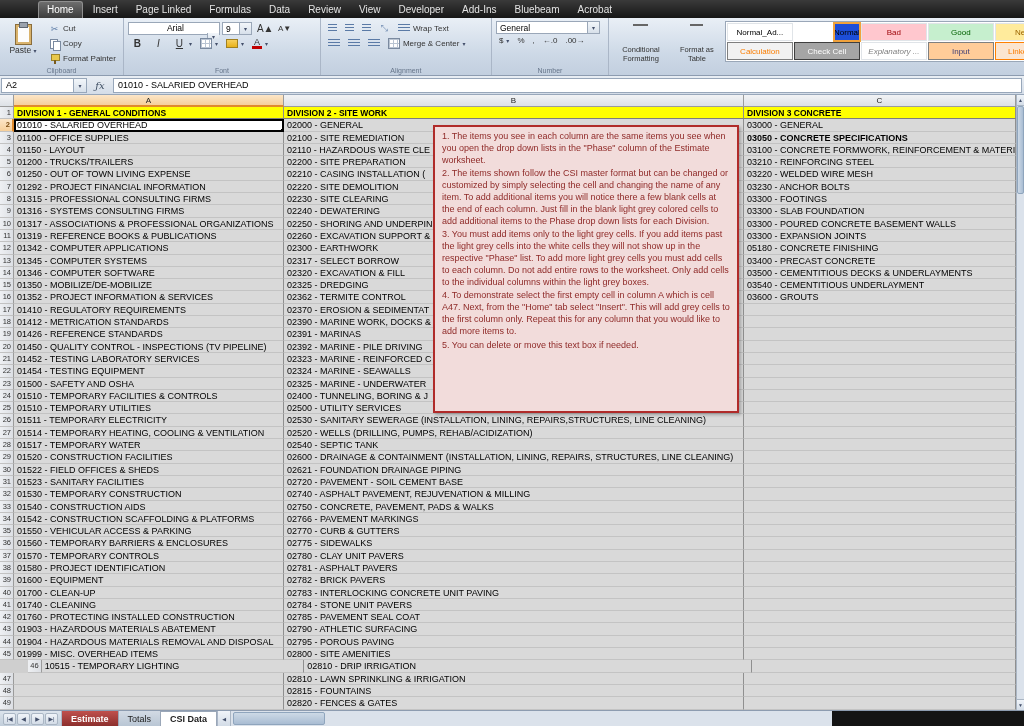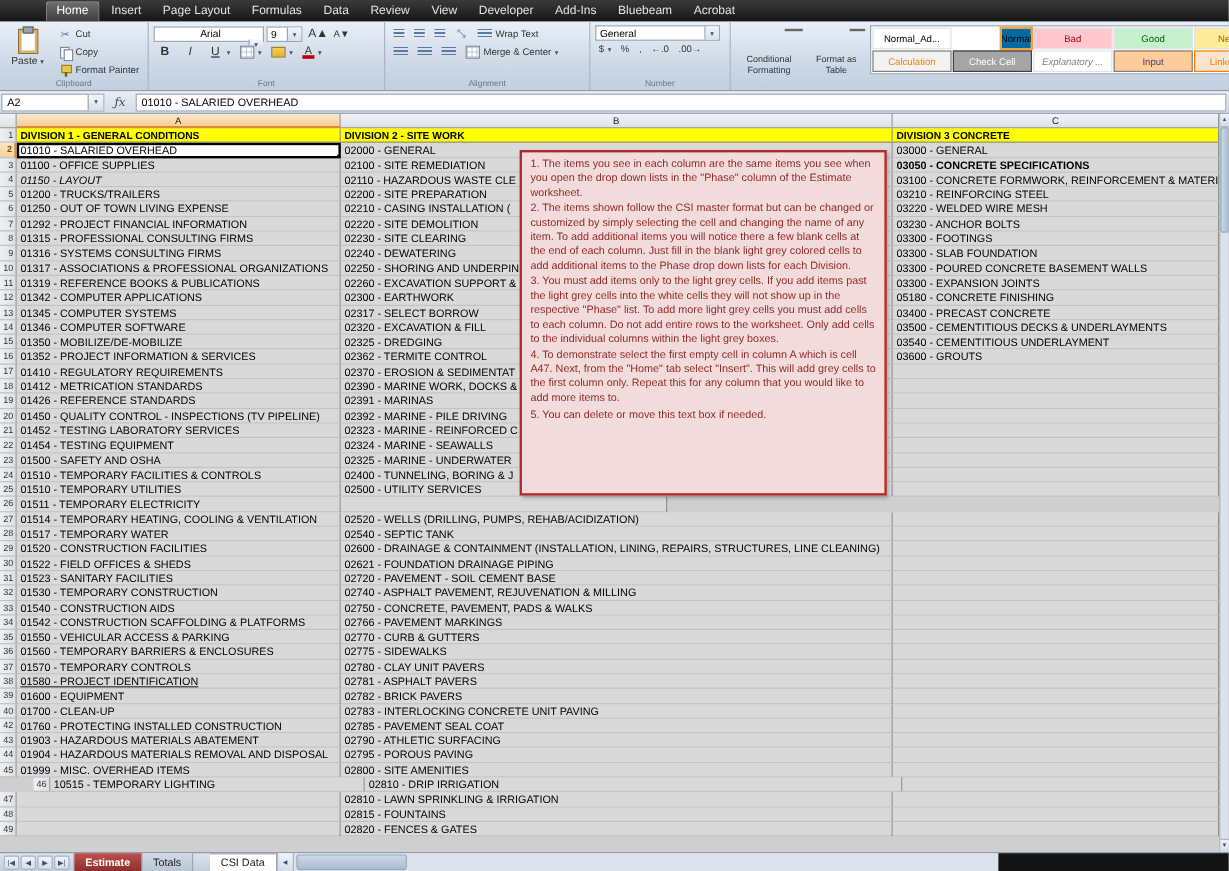--- a/index.html
+++ b/index.html
@@ -34,21 +34,21 @@
   .brush-ic:after{content:"";position:absolute;left:5px;top:7px;width:2px;height:4px;background:#7a5c1e;}
   .btn-letter{font-size:10px;width:13px;text-align:center;color:#333;}
   .i-lines{width:12px;height:9px;background:repeating-linear-gradient(to bottom,#5a7aa6 0,#5a7aa6 1px,transparent 1px,transparent 3px);}
   .i-lines.short{width:9px;}
   .i-fill{width:12px;height:9px;background:linear-gradient(#f7d05e,#e8b21a);border:1px solid #a08020;box-sizing:border-box;}
   .a-color{display:flex;flex-direction:column;align-items:center;line-height:8px;}
   .a-color .bar{width:10px;height:3px;background:#c00000;}
   .i-grid{width:12px;height:11px;background:#fff;border:1px solid #7a8aa0;box-sizing:border-box;background-image:linear-gradient(#b9c4d2 1px,transparent 1px),linear-gradient(90deg,#b9c4d2 1px,transparent 1px);background-size:4px 4px;}
   .i-cf{width:13px;height:12px;background:linear-gradient(135deg,#4f81bd 50%,#c0504d 50%);border:1px solid #666;}
   .i-ft{width:13px;height:11px;background:#fff;border:1px solid #666;box-sizing:border-box;background-image:linear-gradient(#4f81bd 3px,transparent 3px),linear-gradient(#9ab3d5 1px,transparent 1px),linear-gradient(90deg,#9ab3d5 1px,transparent 1px);background-size:100% 100%,100% 4px,5px 100%;}
-  .bigbtn{display:flex;flex-direction:column;align-items:flex-end;justify-content:flex-start;font-size:7.5px;color:#333;text-align:center;width:56px;line-height:8.5px;gap:20px;padding-top:3px;}
+  .bigbtn{display:flex;flex-direction:column;align-items:center;justify-content:flex-start;font-size:7.5px;color:#333;text-align:center;width:56px;line-height:8.5px;gap:20px;padding-top:3px;}
   .gallery-wrap{display:flex;}
   .gallery{display:grid;grid-template-columns:repeat(5,66px);grid-auto-rows:18px;gap:1px;background:#fff;border:1px solid #9aa7b8;padding:1px;align-self:flex-start;}
   .gitem{font-size:8px;display:flex;align-items:center;justify-content:center;border:1px solid #e0e4e8;overflow:hidden;white-space:nowrap;box-sizing:border-box;cursor:default;}
   .gitem.selected{outline:2px solid #f0a23c;outline-offset:-1px;}
 
   
   .formula-bar{position:absolute;top:76px;left:0;width:1024px;height:19px;background:linear-gradient(#e9eef4,#d4dde8);border-bottom:1px solid #98a7ba;display:flex;align-items:center;box-sizing:border-box;}
   .name-box{width:86px;height:15px;background:#fff;border:1px solid #98a7ba;margin-left:1px;font-size:9px;display:flex;align-items:center;padding-left:4px;box-sizing:border-box;}
   .name-box .dd{margin-left:auto;width:12px;align-self:stretch;display:flex;align-items:center;justify-content:center;background:linear-gradient(#f2f6fa,#d7e0ea);border-left:1px solid #98a7ba;}
   .fx-area{width:26px;text-align:center;font-family:"DejaVu Serif",serif;font-style:italic;font-size:10px;color:#3f4f63;}
@@ -78,36 +78,36 @@
   .vscroll{position:absolute;left:1016px;top:95px;width:8px;height:615px;background:#dbe2eb;border-left:1px solid #aab6c4;box-sizing:border-box;}
   .vs-arrow{height:10px;font-size:5px;color:#44506b;text-align:center;line-height:10px;background:linear-gradient(#f0f4f9,#d3dce7);border-bottom:1px solid #aab6c4;}
   .vs-arrow.bottom{position:absolute;bottom:0;width:100%;border-top:1px solid #aab6c4;border-bottom:none;}
   .vs-thumb{position:absolute;top:11px;left:0;width:7px;height:88px;background:linear-gradient(to right,#cdd9e6,#a9bdd3);border:1px solid #8fa5bd;border-radius:2px;box-sizing:border-box;}
 
   
   .bottom-bar{position:absolute;top:710px;left:0;width:1024px;height:16px;background:linear-gradient(#dce4ec,#c2cedb);border-top:1px solid #8d9cb0;display:flex;align-items:stretch;box-sizing:border-box;}
   .nav-btns{display:flex;align-items:center;gap:1px;padding:0 3px;border-right:1px solid #aab6c7;}
   .nbtn{width:13px;height:12px;font-size:6px;color:#44506b;display:flex;align-items:center;justify-content:center;background:linear-gradient(#f0f4f9,#d3dce7);border:1px solid #aab6c4;border-radius:2px;box-sizing:border-box;}
   .stab{font-size:9px;padding:0 9px;display:flex;align-items:center;border-right:1px solid #9aa7b8;background:linear-gradient(#d2dae4,#b9c6d4);color:#222;white-space:nowrap;cursor:default;}
-  .stab.active{background:#fff;font-weight:normal;border-top:1px solid #9aa7b8;margin-left:14px;}
+  .stab.active{background:#fff;font-weight:bold;border-top:1px solid #9aa7b8;}
   .stab.red{background:linear-gradient(#c0504d,#8c2f2d);color:#fff;font-weight:bold;}
   .hscroll{flex:1;display:flex;align-items:center;background:#dbe2eb;border-left:1px solid #aab6c7;}
   .hs-arrow{width:12px;height:100%;display:flex;align-items:center;justify-content:center;font-size:5px;color:#44506b;background:linear-gradient(#f0f4f9,#d3dce7);border-right:1px solid #aab6c4;}
   .hs-thumb{width:90px;height:11px;background:linear-gradient(#cdd9e6,#a9bdd3);border:1px solid #8fa5bd;border-radius:2px;margin-left:2px;}
   .dark-strip{width:192px;background:#141414;}
 </style>
 </head>
 <body>
 
 <div class="app">
 
   <div class="tabstrip">
       <div class="rtab active">Home</div>
       <div class="rtab">Insert</div>
-      <div class="rtab">Page Layout</div>
+      <div class="rtab">Page Linked</div>
       <div class="rtab">Formulas</div>
       <div class="rtab">Data</div>
       <div class="rtab">Review</div>
       <div class="rtab">View</div>
       <div class="rtab">Developer</div>
       <div class="rtab">Add-Ins</div>
       <div class="rtab">Bluebeam</div>
       <div class="rtab">Acrobat</div>
     </div>
 
@@ -262,21 +262,21 @@
           <span class="dd">▾</span>
         </div>
         <div class="bigbtn" style="width:48px;">
           <span class="i-ft"></span>
           <span>Format as Table</span>
           <span class="dd">▾</span>
         </div>
         <div class="gallery-wrap">
           <div class="gallery">
               <div class="gitem" style="background: rgb(255, 255, 255); color: rgb(0, 0, 0);">Normal_Ad...</div>
-              <div class="gitem selected" style="background: #0369a1; color: rgb(0, 0, 0); margin-left: 40px;">Normal</div>
+              <div class="gitem selected" style="background: #1d4ed8; color: rgb(0, 0, 0); margin-left: 40px;">Normal</div>
               <div class="gitem" style="background: rgb(255, 199, 206); color: rgb(156, 0, 6);">Bad</div>
               <div class="gitem" style="background: rgb(198, 239, 206); color: rgb(0, 97, 0);">Good</div>
               <div class="gitem" style="background: rgb(255, 235, 156); color: rgb(156, 101, 0);">Neutral</div>
               <div class="gitem" style="background: rgb(242, 242, 242); color: rgb(250, 125, 0); border: 1px solid rgb(127, 127, 127);">Calculation</div>
               <div class="gitem" style="background: rgb(165, 165, 165); color: rgb(255, 255, 255); border: 1px solid rgb(63, 63, 63);">Check Cell</div>
               <div class="gitem" style="background: rgb(255, 255, 255); color: rgb(127, 127, 127); font-style: italic;">Explanatory ...</div>
               <div class="gitem" style="background: rgb(255, 204, 153); color: rgb(63, 63, 118); border: 1px solid rgb(127, 127, 127);">Input</div>
               <div class="gitem" style="background: rgb(251, 229, 208); color: rgb(250, 125, 0); border: 1px solid rgb(255, 128, 1);">Linked Cell</div>
             </div>
 
@@ -317,21 +317,21 @@
           <div class="cell" style="width: 272px; height: 12.3px;">03000 - GENERAL</div>
         </div>
         <div class="grow" style="height: 12.3px;">
           <div class="rnum" style="height: 12.3px;">3</div>
           <div class="cell" style="width: 270px; height: 12.3px;">01100 - OFFICE SUPPLIES</div>
           <div class="cell" style="width: 460px; height: 12.3px;">02100 - SITE REMEDIATION</div>
           <div class="cell" style="width: 272px; height: 12.3px; font-weight: bold;">03050 - CONCRETE SPECIFICATIONS</div>
         </div>
         <div class="grow" style="height: 12.3px;">
           <div class="rnum" style="height: 12.3px;">4</div>
-          <div class="cell" style="width: 270px; height: 12.3px; font-style: italic;">01150 - LAYOUT</div>
+          <div class="cell" style="width: 270px; height: 12.3px;">01150 - LAYOUT</div>
           <div class="cell" style="width: 460px; height: 12.3px;">02110 - HAZARDOUS WASTE CLE</div>
           <div class="cell" style="width: 272px; height: 12.3px;">03100 - CONCRETE FORMWORK, REINFORCEMENT &amp; MATERIALS</div>
         </div>
         <div class="grow" style="height: 12.3px;">
           <div class="rnum" style="height: 12.3px;">5</div>
           <div class="cell" style="width: 270px; height: 12.3px;">01200 - TRUCKS/TRAILERS</div>
           <div class="cell" style="width: 460px; height: 12.3px;">02200 - SITE PREPARATION</div>
           <div class="cell" style="width: 272px; height: 12.3px;">03210 - REINFORCING STEEL</div>
         </div>
         <div class="grow" style="height: 12.3px;">
@@ -450,20 +450,21 @@
         </div>
         <div class="grow" style="height: 12.3px;">
           <div class="rnum" style="height: 12.3px;">25</div>
           <div class="cell" style="width: 270px; height: 12.3px;">01510 - TEMPORARY UTILITIES</div>
           <div class="cell" style="width: 460px; height: 12.3px;">02500 - UTILITY SERVICES</div>
           <div class="cell" style="width: 272px; height: 12.3px;"></div>
         </div>
         <div class="grow" style="height: 12.3px;">
           <div class="rnum" style="height: 12.3px;">26</div>
           <div class="cell" style="width: 270px; height: 12.3px;">01511 - TEMPORARY ELECTRICITY</div>
+          <div class="cell" style="width: 460px; height: 12.3px;">02530 - SANITARY SEWERAGE (INSTALLATION, LINING, REPAIRS,STRUCTURES, LINE CLEANING)</div>
           <div class="cell" style="width: 272px; height: 12.3px;"></div>
         </div>
         <div class="grow" style="height: 12.3px;">
           <div class="rnum" style="height: 12.3px;">27</div>
           <div class="cell" style="width: 270px; height: 12.3px;">01514 - TEMPORARY HEATING, COOLING &amp; VENTILATION</div>
           <div class="cell" style="width: 460px; height: 12.3px;">02520 - WELLS (DRILLING, PUMPS, REHAB/ACIDIZATION)</div>
           <div class="cell" style="width: 272px; height: 12.3px;"></div>
         </div>
         <div class="grow" style="height: 12.3px;">
           <div class="rnum" style="height: 12.3px;">28</div>
@@ -520,34 +521,40 @@
           <div class="cell" style="width: 272px; height: 12.3px;"></div>
         </div>
         <div class="grow" style="height: 12.3px;">
           <div class="rnum" style="height: 12.3px;">37</div>
           <div class="cell" style="width: 270px; height: 12.3px;">01570 - TEMPORARY CONTROLS</div>
           <div class="cell" style="width: 460px; height: 12.3px;">02780 - CLAY UNIT PAVERS</div>
           <div class="cell" style="width: 272px; height: 12.3px;"></div>
         </div>
         <div class="grow" style="height: 12.3px;">
           <div class="rnum" style="height: 12.3px;">38</div>
-          <div class="cell" style="width: 270px; height: 12.3px; text-decoration: underline;">01580 - PROJECT IDENTIFICATION</div>
+          <div class="cell" style="width: 270px; height: 12.3px;">01580 - PROJECT IDENTIFICATION</div>
           <div class="cell" style="width: 460px; height: 12.3px;">02781 - ASPHALT PAVERS</div>
           <div class="cell" style="width: 272px; height: 12.3px;"></div>
         </div>
         <div class="grow" style="height: 12.3px;">
           <div class="rnum" style="height: 12.3px;">39</div>
           <div class="cell" style="width: 270px; height: 12.3px;">01600 - EQUIPMENT</div>
           <div class="cell" style="width: 460px; height: 12.3px;">02782 - BRICK PAVERS</div>
           <div class="cell" style="width: 272px; height: 12.3px;"></div>
         </div>
         <div class="grow" style="height: 12.3px;">
           <div class="rnum" style="height: 12.3px;">40</div>
           <div class="cell" style="width: 270px; height: 12.3px;">01700 - CLEAN-UP</div>
           <div class="cell" style="width: 460px; height: 12.3px;">02783 - INTERLOCKING CONCRETE UNIT PAVING</div>
+          <div class="cell" style="width: 272px; height: 12.3px;"></div>
+        </div>
+        <div class="grow" style="height: 12.3px;">
+          <div class="rnum" style="height: 12.3px;">41</div>
+          <div class="cell" style="width: 270px; height: 12.3px;">01740 - CLEANING</div>
+          <div class="cell" style="width: 460px; height: 12.3px;">02784 - STONE UNIT PAVERS</div>
           <div class="cell" style="width: 272px; height: 12.3px;"></div>
         </div>
         <div class="grow" style="height: 12.3px;">
           <div class="rnum" style="height: 12.3px;">42</div>
           <div class="cell" style="width: 270px; height: 12.3px;">01760 - PROTECTING INSTALLED CONSTRUCTION</div>
           <div class="cell" style="width: 460px; height: 12.3px;">02785 - PAVEMENT SEAL COAT</div>
           <div class="cell" style="width: 272px; height: 12.3px;"></div>
         </div>
         <div class="grow" style="height: 12.3px;">
           <div class="rnum" style="height: 12.3px;">43</div>

